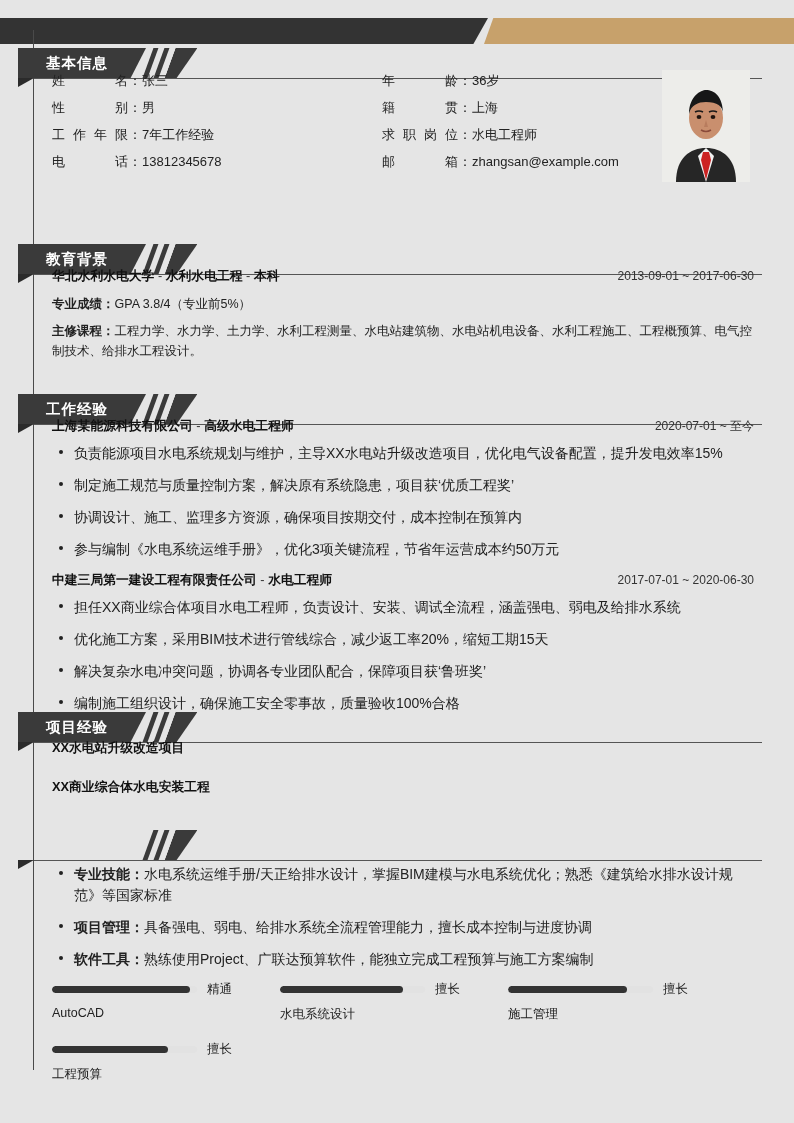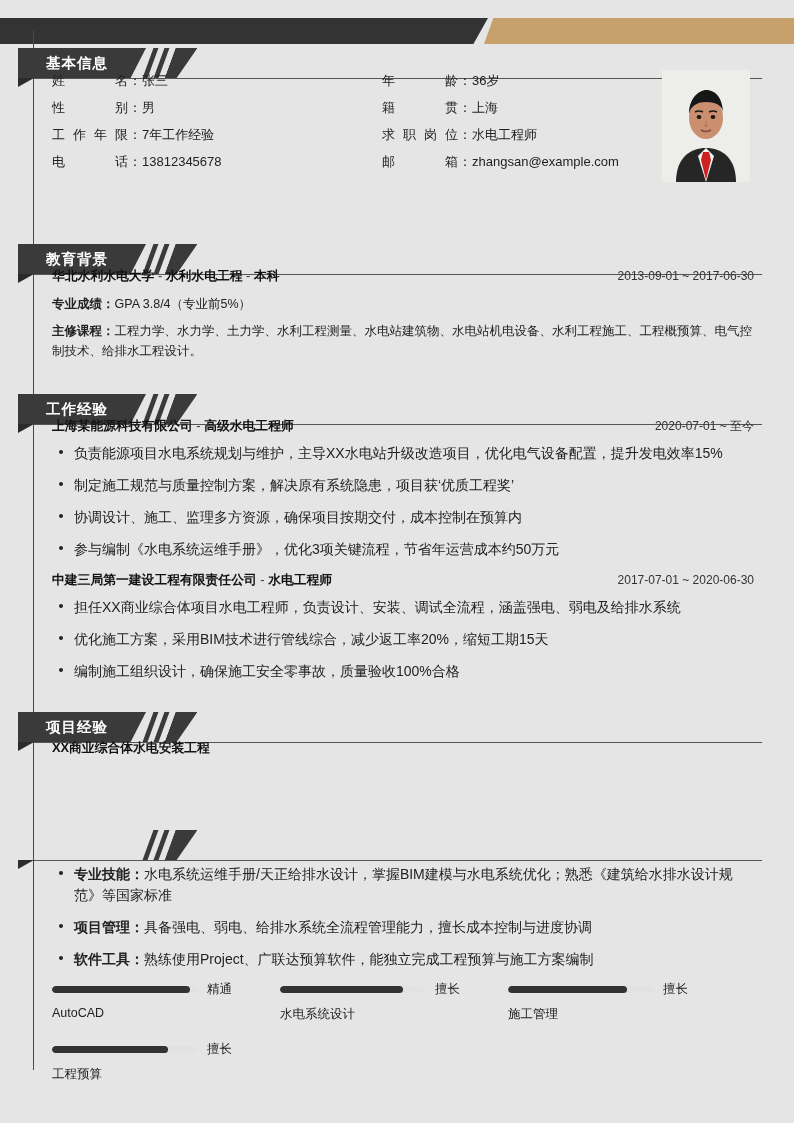--- a/index.html
+++ b/index.html
@@ -423,20 +423,21 @@
       <div style="margin-top:12px;">
         <div class="entry-head">
           <div class="entry-title">
             <span>中建三局第一建设工程有限责任公司</span><span class="sep"> - </span><span>水电工程师</span>
           </div>
           <div class="entry-date">2017-07-01 ~ 2020-06-30</div>
         </div>
         <ul class="bullets">
           <li>担任XX商业综合体项目水电工程师，负责设计、安装、调试全流程，涵盖强电、弱电及给排水系统</li>
           <li>优化施工方案，采用BIM技术进行管线综合，减少返工率20%，缩短工期15天</li>
+          <li>解决复杂水电冲突问题，协调各专业团队配合，保障项目获‘鲁班奖’</li>
           <li>编制施工组织设计，确保施工安全零事故，质量验收100%合格</li>
         </ul>
       </div>
 
     </div>
   </div>
 
   <div class="section" style="top:712px;">
     <div class="sec-head">
       <div class="sec-badge">
@@ -444,20 +445,21 @@
       </div>
       <div class="sec-tail" style="left:124px;">
         <i class="s1"></i>
           <i class="s2"></i>
           <i class="s3"></i>
       </div>
     </div>
     <div class="sec-flap"></div>
     <div class="sec-rule"></div>
     <div class="sec-body" style="padding-top:16px;">
+      <div class="proj-item">XX水电站升级改造项目</div>
       <div class="proj-item">XX商业综合体水电安装工程</div>
     </div>
   </div>
 
   <div class="section" style="top:830px;">
     <div class="sec-head">
       <div class="sec-tail" style="left:124px;">
         <i class="s1"></i>
           <i class="s2"></i>
           <i class="s3"></i>

